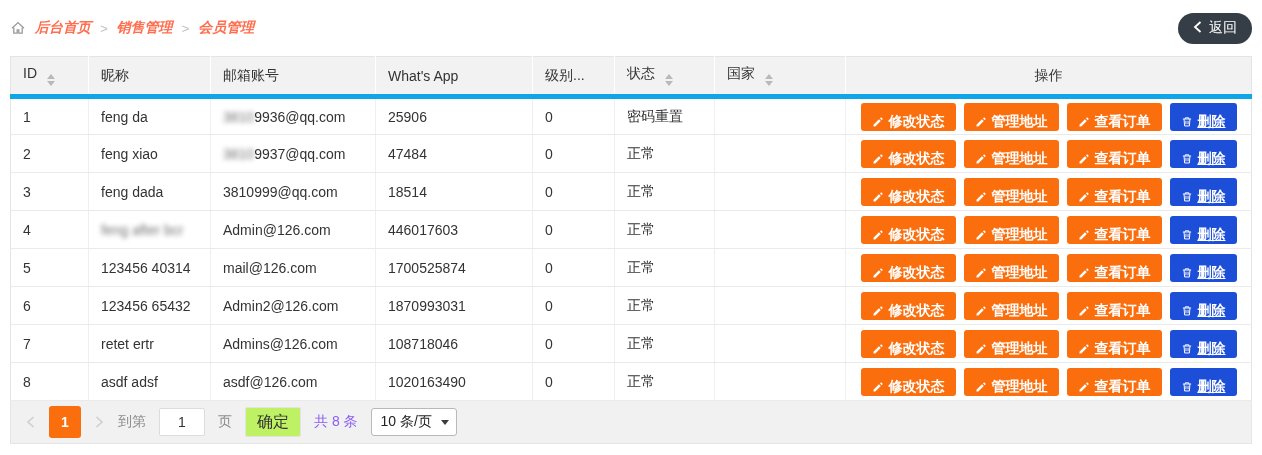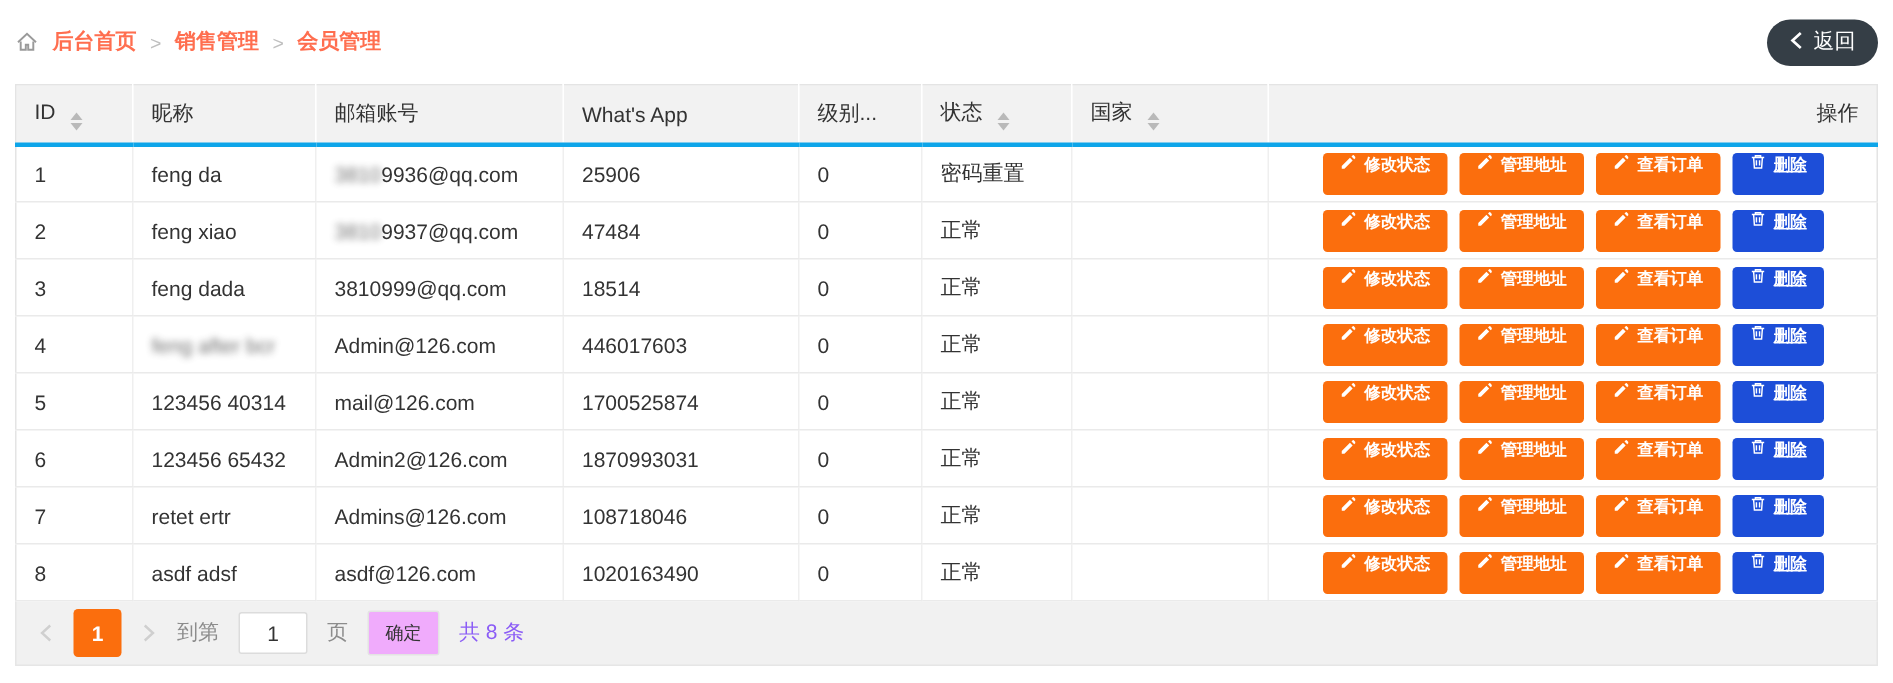--- a/index.html
+++ b/index.html
@@ -7,62 +7,62 @@
   body {
     width:1262px; height:455px; overflow:hidden;
     background:#fff;
     font-family:"Liberation Sans","DejaVu Sans",sans-serif;
     -webkit-font-smoothing:antialiased;
   }
   .wrap { padding:0 10px; }
 
   
   .topbar { height:56px; display:flex; align-items:center; justify-content:space-between; }
-  .crumbs { display:flex; align-items:center; gap:9px; font-size:14px; font-weight:bold; }
+  .crumbs { display:flex; align-items:center; gap:9px; font-size:14px; font-weight:bold;font-style:italic; }
   .crumbs .home { display:flex; align-items:center; }
   .crumb { color:#ff6e4f; cursor:pointer; text-decoration:none; }
   .sep { color:#bfbfbf; font-weight:400; font-size:13px; }
   .pills { display:flex; gap:0; align-items:flex-end; }
   .pill { display:inline-flex; align-items:center; gap:7px; height:31px; padding:0 15px;
           border:none; border-radius:17px; color:#fff; font-size:14px; cursor:pointer; }
   .pill.back { background:#353e46; }
   .pill.refresh { background:#fb6e0d; }
 
   
   table { width:100%; border-collapse:collapse; table-layout:fixed; font-size:14px; color:#333;
           border:1px solid #e4e4e4; }
   thead th { background:#f2f2f2; height:40px; font-weight:400; text-align:left; padding:0 12px;
-             border-right:1px solid #fff; border-bottom:3px solid #0ea5e9; white-space:nowrap; }
-  thead th:last-child { border-right:none; text-align:right; }
+             border-right:1px solid #fff; border-bottom:5px solid #0ea5e9; white-space:nowrap; }
+  thead th:last-child { border-right:none; text-align:center; }
   tbody td { height:38px; padding:0 12px; border-right:1px solid #efefef; border-bottom:1px solid #eaeaea;
              white-space:nowrap; overflow:hidden; background:#fff; }
   tbody td:last-child { border-right:none; }
   .sort { display:inline-flex; flex-direction:column; gap:2px; margin-left:6px; vertical-align:-1px; cursor:pointer; }
   .sort i { width:0; height:0; border-left:4px solid transparent; border-right:4px solid transparent; display:block; }
   .sort .up { border-bottom:5px solid #b9b9b9; }
   .sort .down { border-top:5px solid #b9b9b9; }
   .blur { filter:blur(2.6px); opacity:.7; }
 
   .ops { display:flex; gap:8px; justify-content:center; align-items:center; }
-  .btn { display:inline-flex; align-items:flex-start; gap:5px; height:28px; padding:0 11px;
-         border:none; border-radius:3px; color:#fff; font-size:11px; font-weight:bold; cursor:pointer; white-space:nowrap; }
+  .btn { display:inline-flex; align-items:flex-end; gap:5px; height:28px; padding:0 11px;
+         border:none; border-radius:3px; color:#fff; font-size:14px; font-weight:bold; cursor:pointer; white-space:nowrap; }
   .btn.orange { background:#fb6e0d; }
   .btn.dark   { background:#1d4ed8;text-decoration:underline; }
   .btn svg { flex:0 0 auto; }
 
   
   .pager { height:43px; background:#f1f1f1; border:1px solid #e6e6e6; border-top:none;
            display:flex; align-items:center; gap:13px; padding:0 14px; font-size:14px; color:#8c8c8c; }
   .pg-arrow { background:none; border:none; padding:0; cursor:pointer; display:flex; align-items:center; }
   .pg-current { width:32px; height:32px; background:#fb6e0d; color:#fff; border:none; border-radius:3px;
                 font-size:14px; font-weight:bold; cursor:pointer; }
   .pg-input { width:46px; height:28px; border:1px solid #dcdcdc; border-radius:2px; text-align:center;
               font-size:14px; color:#333; background:#fff; }
-  .pg-confirm { height:30px; padding:0 11px; background:#f0abfc; border:1px solid #e3e3e3; border-radius:2px;
-                font-size:12px; color:#333; cursor:pointer; }
+  .pg-confirm { height:30px; padding:0 11px; background:#bef264; border:1px solid #e3e3e3; border-radius:2px;
+                font-size:16px; color:#333; cursor:pointer; }
   .pg-total { color:#8b5cf6; }
   .pg-select { height:28px; background:#fff; border:1px solid #b9b9b9; border-radius:3px;
                display:inline-flex; align-items:center; gap:9px; padding:0 7px 0 9px; color:#222; cursor:pointer; }
   .select-arrow { width:0; height:0; border-left:4px solid transparent; border-right:4px solid transparent;
                   border-top:5px solid #3c3c3c; display:block; }
 </style>
 </head>
 <body>
 
 <div class="wrap">
@@ -484,15 +484,19 @@
     <button class="pg-arrow">
       <svg width="11" height="14" viewBox="0 0 11 14" fill="none" stroke="#cfcfcf" stroke-width="1.6">
           <path d="M2.5 2 8 7l-5.5 5"></path>
         </svg>
     </button>
     <span>到第</span>
     <input class="pg-input" value="1" style="">
     <span>页</span>
     <button class="pg-confirm">确定</button>
     <span class="pg-total">共 8 条</span>
+    <div class="pg-select">
+      <span>10 条/页</span>
+      <span class="select-arrow"></span>
+    </div>
   </div>
 
 </div>
 
 </body></html>

